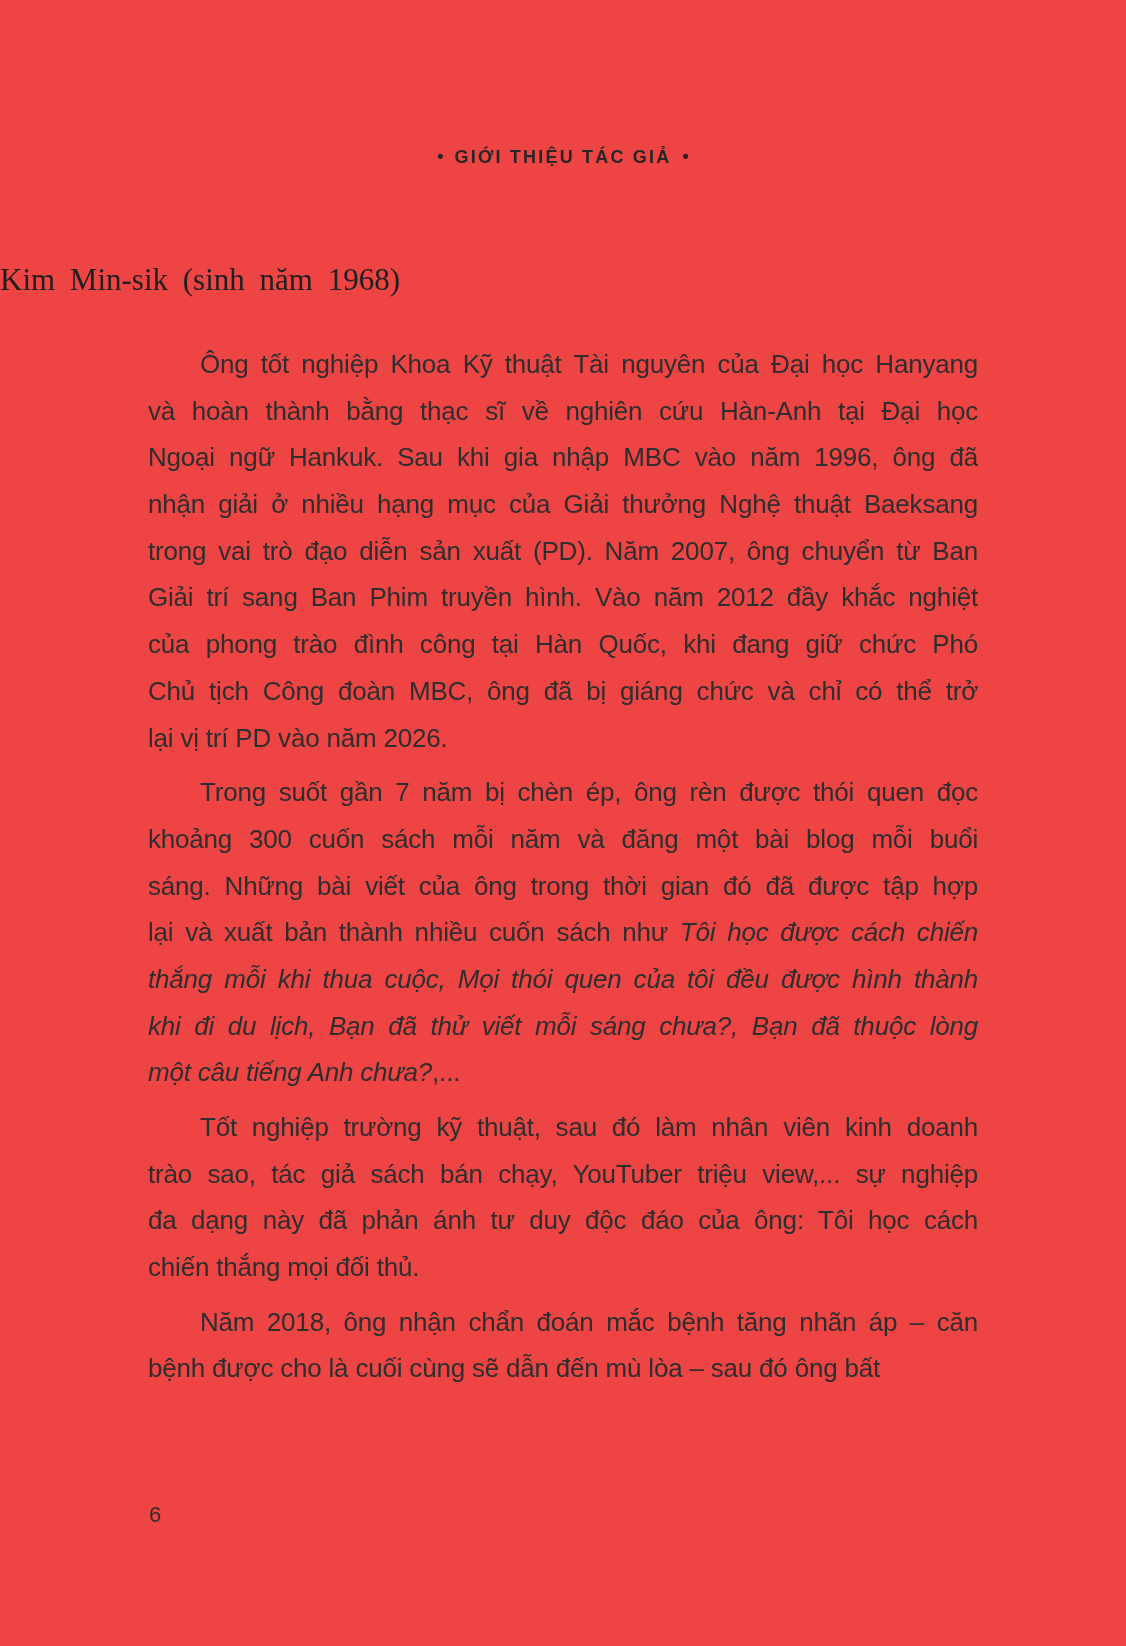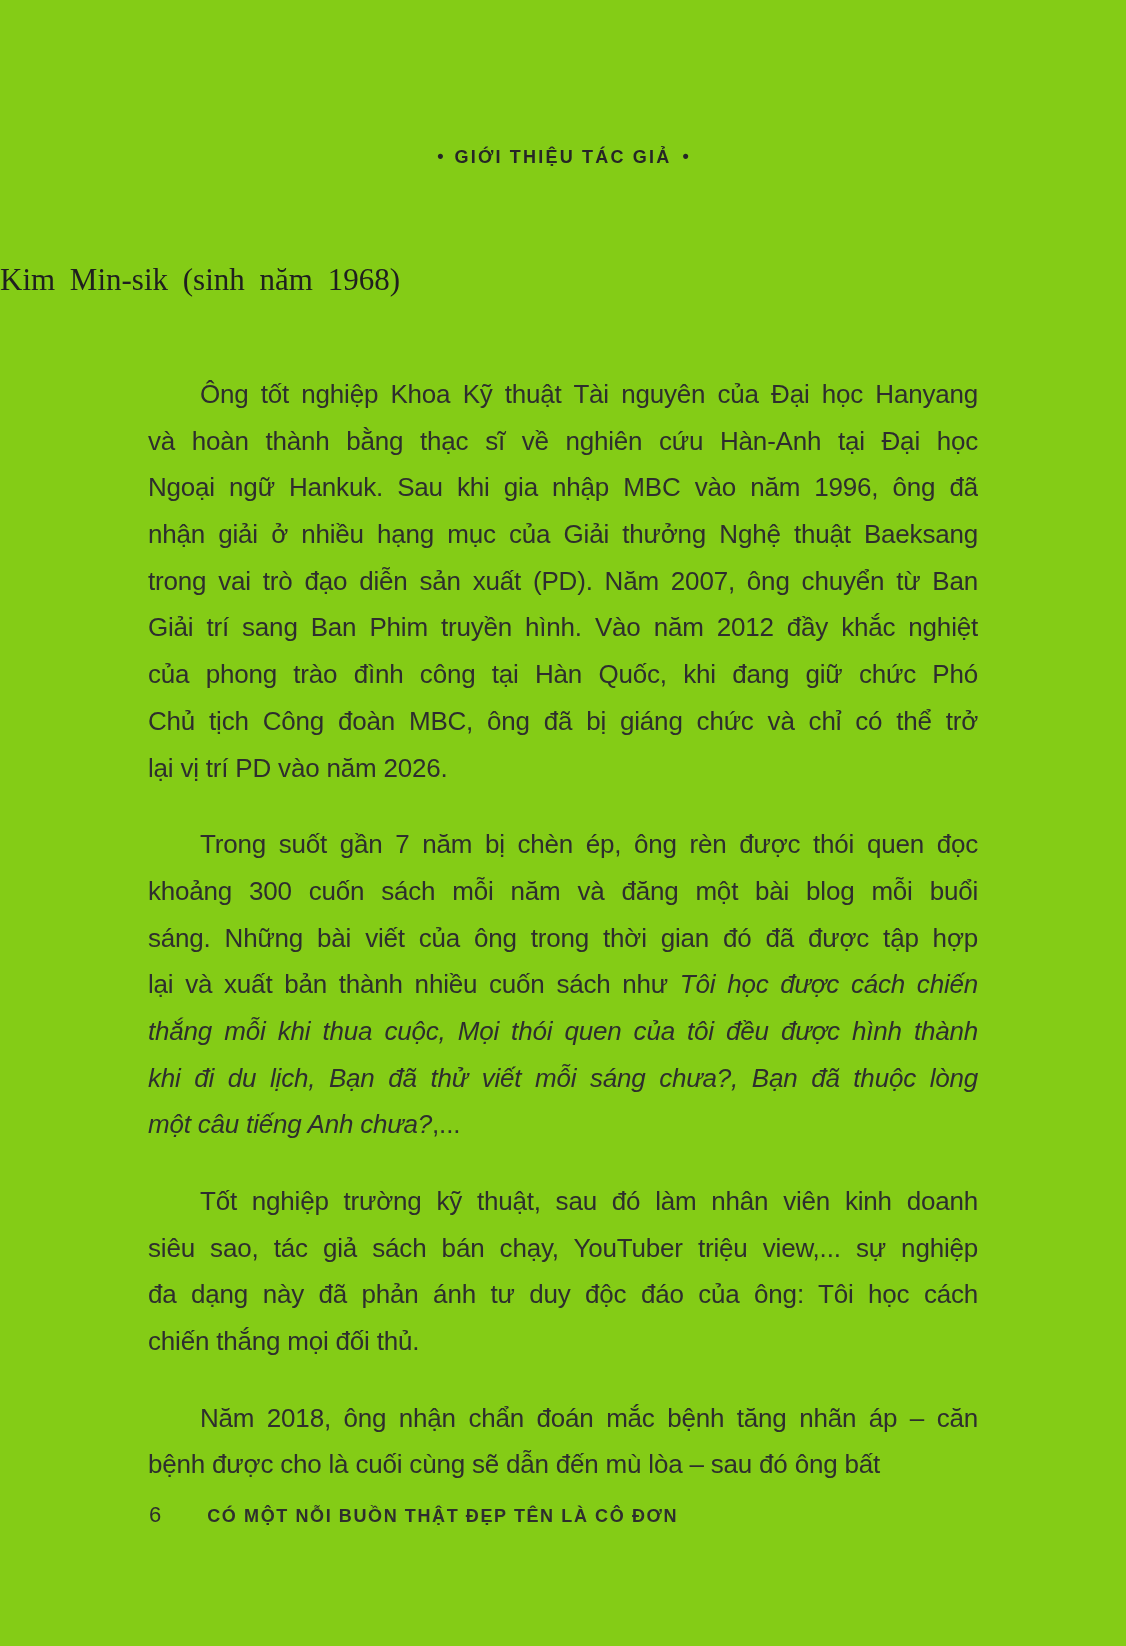--- a/index.html
+++ b/index.html
@@ -5,21 +5,21 @@
 <style>
   html, body {
     margin: 0;
     padding: 0;
     background: #ffffff;
   }
   .page {
     position: relative;
     width: 1126px;
     height: 1646px;
-    background: #84cc16;
+    background: #ef4444;
     font-family: "Liberation Sans", sans-serif;
     color: #2e2e2e;
     overflow: hidden;
   }
   .section-header {
     position: absolute;
     top: 147px;
     left: 0;
     right: 0;
     text-align: center;
@@ -62,21 +62,20 @@
     margin: 0 0 8px 0;
   }
   .line {
     text-align: justify;
     text-align-last: justify;
     height: 46.7px;
     overflow: hidden;
   }
   .line.first {
     padding-left: 52px;
-    margin-top: 30px;
   }
   .line.last {
     text-align-last: left;
   }
   .it {
     font-style: italic;
   }
   .footer {
     position: absolute;
     left: 149px;
@@ -124,28 +123,27 @@
         <div class="line first"><span>Trong suốt gần 7 năm bị chèn ép, ông rèn được thói quen đọc</span></div>
         <div class="line"><span>khoảng 300 cuốn sách mỗi năm và đăng một bài blog mỗi buổi</span></div>
         <div class="line"><span>sáng. Những bài viết của ông trong thời gian đó đã được tập hợp</span></div>
         <div class="line"><span>lại và xuất bản thành nhiều cuốn sách như </span><span class="it">Tôi học được cách chiến</span></div>
         <div class="line"><span class="it">thắng mỗi khi thua cuộc, Mọi thói quen của tôi đều được hình thành</span></div>
         <div class="line"><span class="it">khi đi du lịch, Bạn đã thử viết mỗi sáng chưa?, Bạn đã thuộc lòng</span></div>
         <div class="line last"><span class="it">một câu tiếng Anh chưa?</span><span>,...</span></div>
       </div>
       <div class="paragraph">
         <div class="line first"><span>Tốt nghiệp trường kỹ thuật, sau đó làm nhân viên kinh doanh</span></div>
-        <div class="line"><span>siêu sao, tác giả sách bán chạy, YouTuber triệu view,... sự nghiệp</span></div>
+        <div class="line"><span>trào sao, tác giả sách bán chạy, YouTuber triệu view,... sự nghiệp</span></div>
         <div class="line"><span>đa dạng này đã phản ánh tư duy độc đáo của ông: Tôi học cách</span></div>
         <div class="line last"><span>chiến thắng mọi đối thủ.</span></div>
       </div>
       <div class="paragraph">
         <div class="line first"><span>Năm 2018, ông nhận chẩn đoán mắc bệnh tăng nhãn áp – căn</span></div>
         <div class="line last"><span>bệnh được cho là cuối cùng sẽ dẫn đến mù lòa – sau đó ông bất</span></div>
       </div>
     </div>
 
   <div class="footer">
     <span class="page-number">6</span>
-    <span class="running-title">CÓ MỘT NỖI BUỒN THẬT ĐẸP TÊN LÀ CÔ ĐƠN</span>
   </div>
 
 </div>
 
 </body></html>

